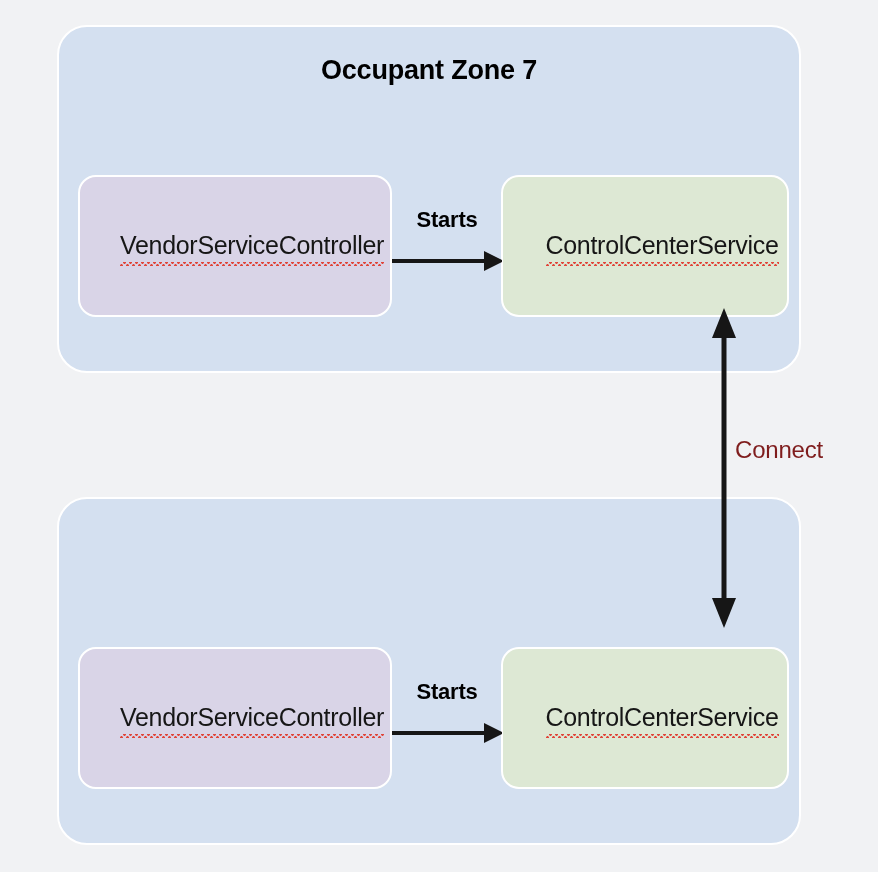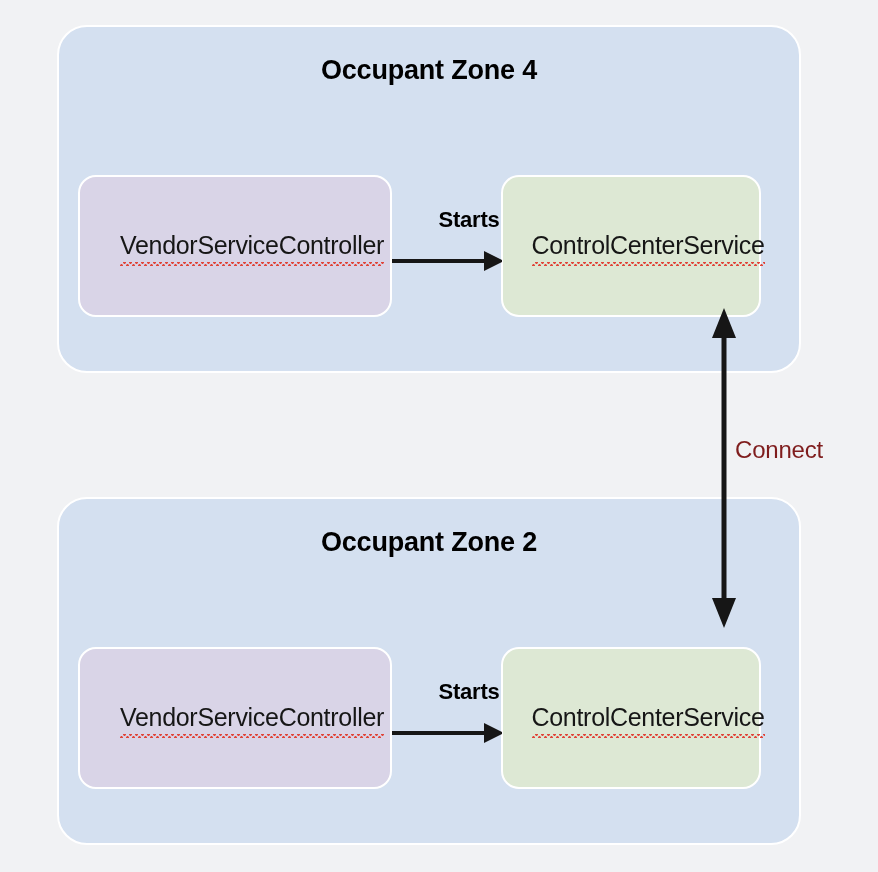--- a/index.html
+++ b/index.html
@@ -55,21 +55,21 @@
     background: #d9d4e7;
     left: 19px;
     top: 148px;
     width: 314px;
     height: 142px;
   }
   .node-control {
     background: #dde8d4;
     left: 442px;
     top: 148px;
-    width: 260px;
+    width: 288px;
     height: 142px;
   }
   .node-label {
     font-size: 25px;
     color: #161616;
     white-space: nowrap;
     letter-spacing: -0.3px;
     position: relative;
     padding-bottom: 2px;
     margin-left: 34px;
@@ -89,21 +89,20 @@
     background-repeat: repeat-x;
   }
 
   
   .starts-group {
     position: absolute;
     left: 333px;
     top: 180px;
     width: 110px;
     height: 80px;
-    padding-left: 44px;
   }
   .starts-label {
     position: absolute;
     left: 0;
     right: 0;
     top: 0;
     text-align: center;
     font-size: 22px;
     font-weight: bold;
     color: #000000;
@@ -134,41 +133,40 @@
     white-space: nowrap;
     letter-spacing: -0.2px;
   }
 </style>
 </head>
 <body>
 
 <div class="canvas">
 
   <div class="zone" id="zone-1">
-    <div class="zone-title">Occupant Zone 4</div>
+    <div class="zone-title">Occupant Zone 7</div>
 
     <div class="node node-vendor">
       <span class="node-label">VendorServiceController</span>
     </div>
 
     <div class="node node-control">
       <span class="node-label">ControlCenterService</span>
     </div>
 
     <div class="starts-group">
       <div class="starts-label">Starts</div>
       <svg class="starts-arrow" viewBox="0 0 110 24">
         <line x1="0" y1="12" x2="92" y2="12" stroke="#161616" stroke-width="4"></line>
         <polygon points="92,2 112,12 92,22" fill="#161616"></polygon>
       </svg>
     </div>
   </div>
 
   <div class="zone" id="zone-2">
-    <div class="zone-title">Occupant Zone 2</div>
 
     <div class="node node-vendor">
       <span class="node-label">VendorServiceController</span>
     </div>
 
     <div class="node node-control">
       <span class="node-label">ControlCenterService</span>
     </div>
 
     <div class="starts-group">

